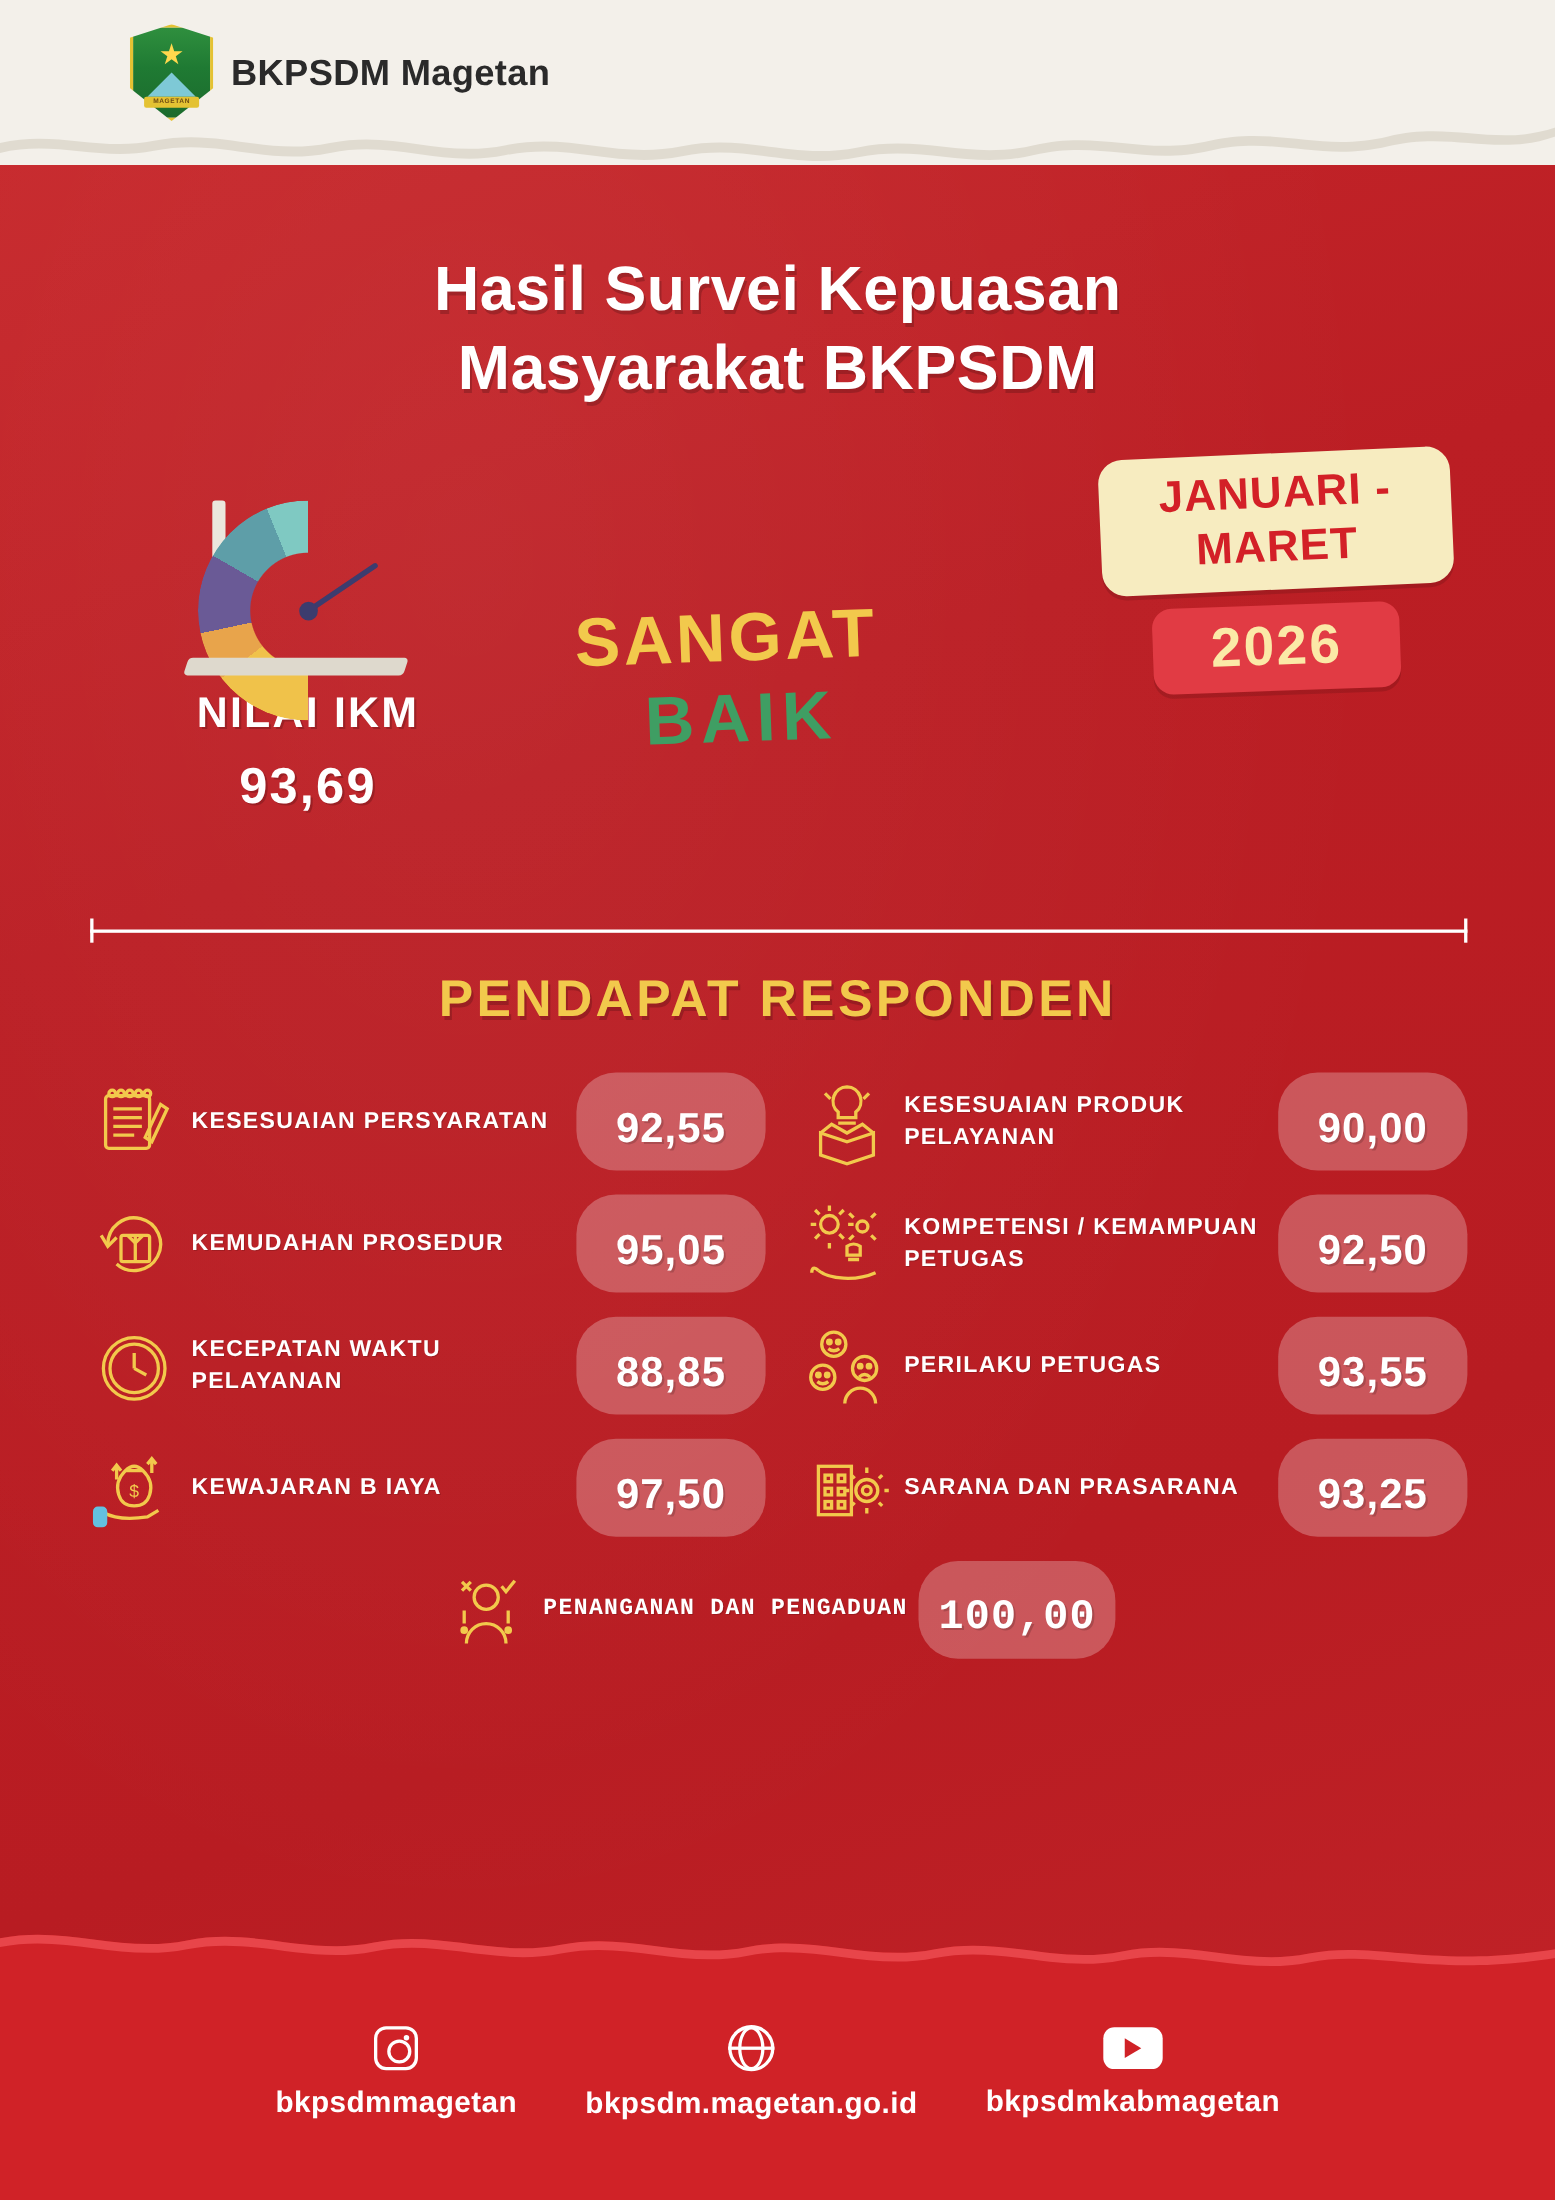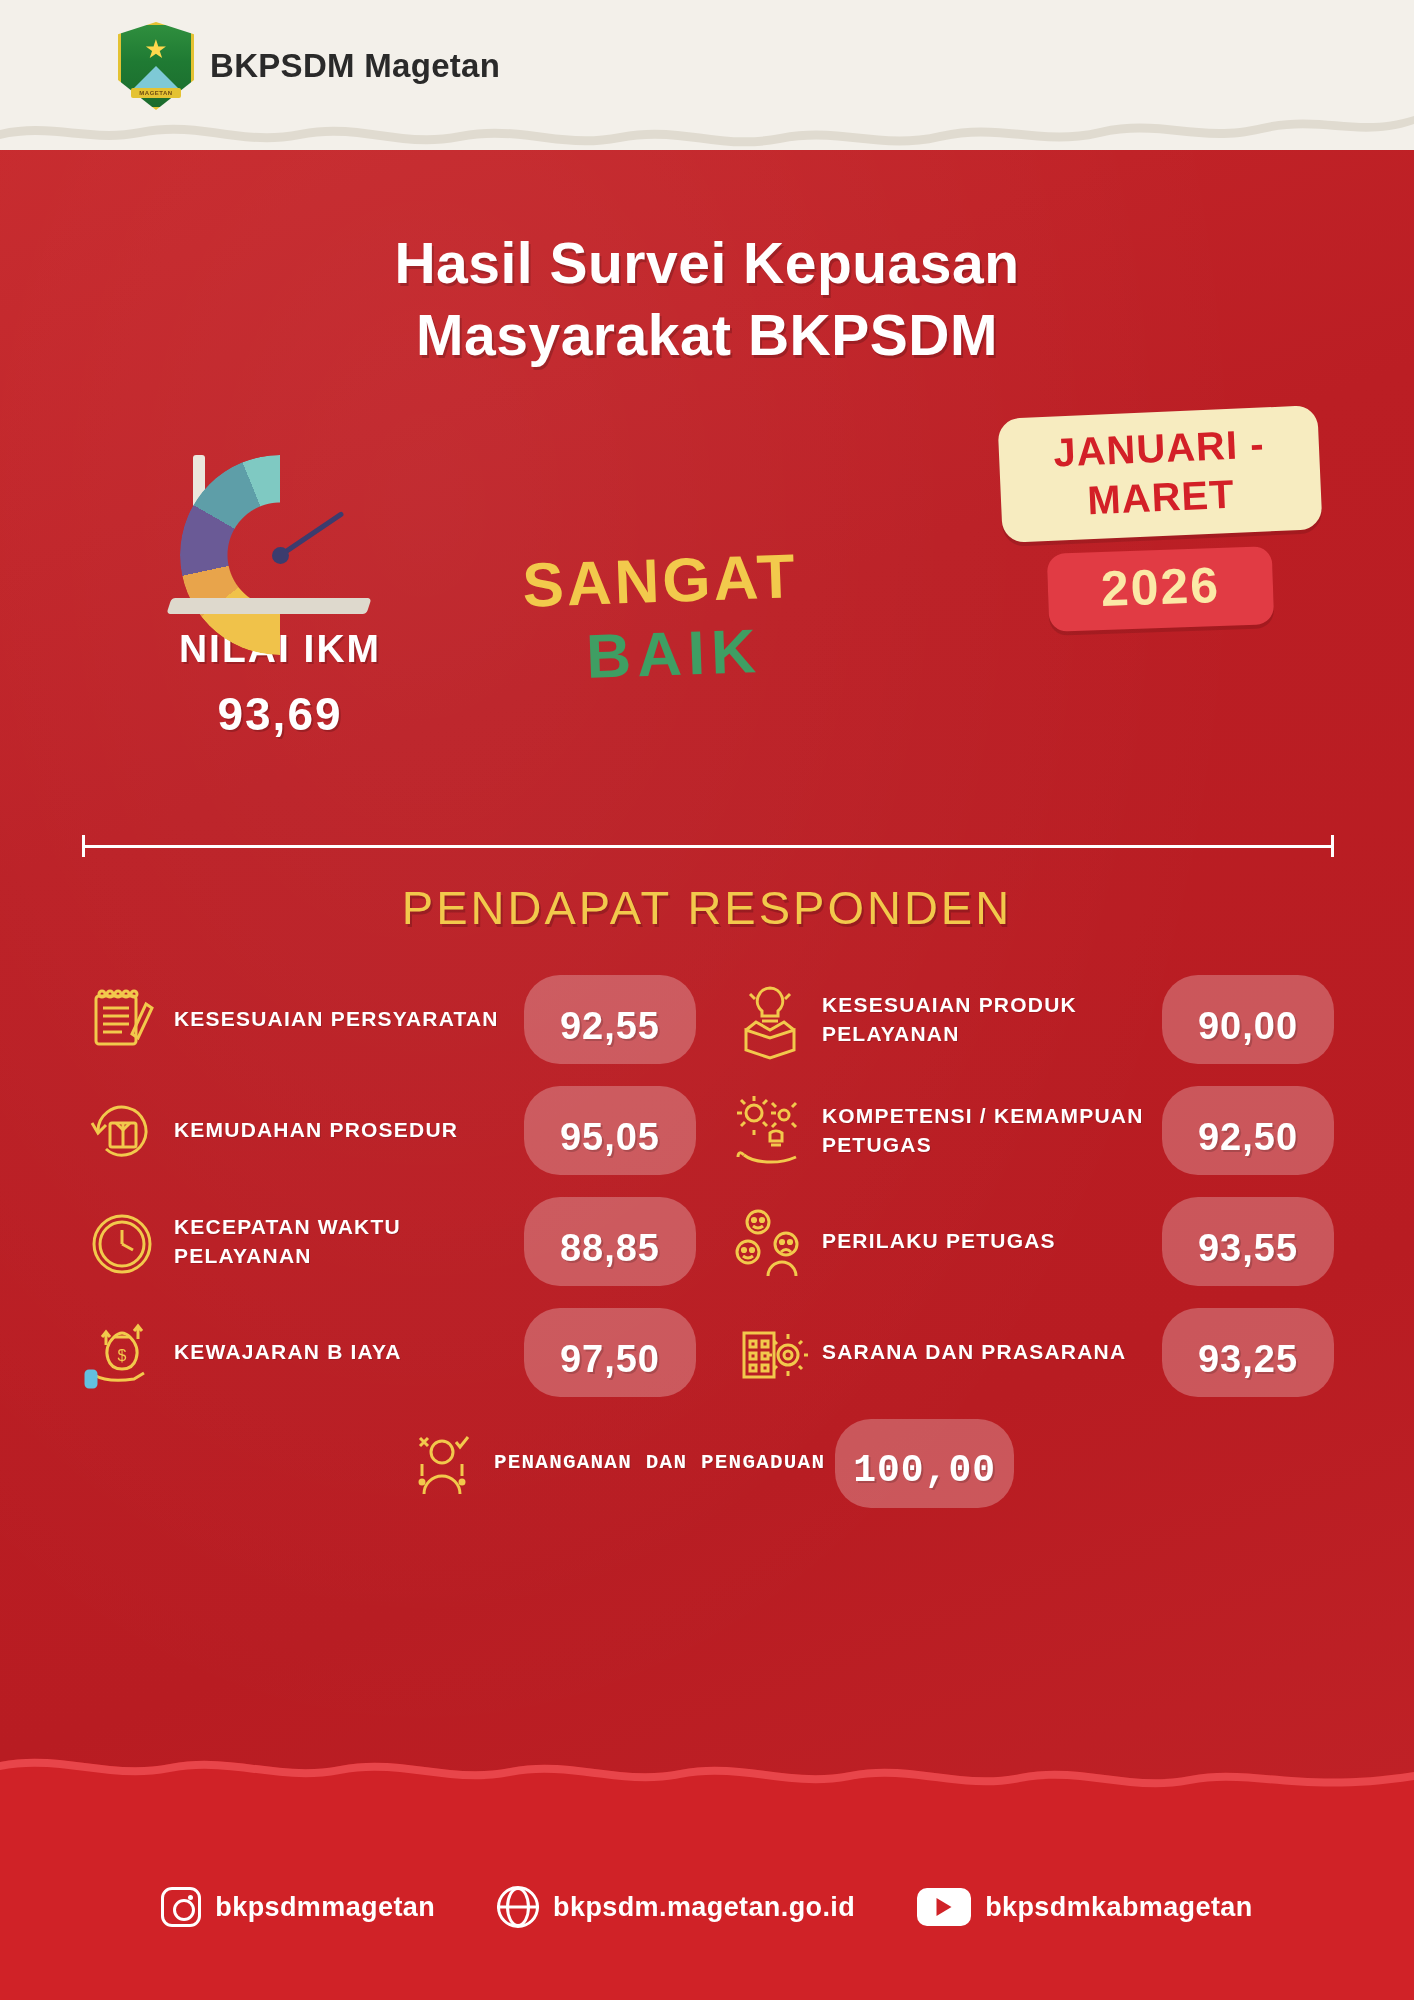--- a/index.html
+++ b/index.html
@@ -136,21 +136,21 @@
   
   .divider { position: absolute; top: 835px; left: 82px; width: 1252px; height: 22px; z-index: 5; }
   .divider .line { position: absolute; top: 10px; left: 0; width: 100%; height: 3px; background: #fff; }
   .divider .cap { position: absolute; top: 0; width: 3px; height: 22px; background: #fff; }
   .divider .cap.l { left: 0; }
   .divider .cap.r { right: 0; }
 
   
   .section-title {
     position: absolute; top: 880px; left: 0; width: 1414px; text-align: center;
-    font-size: 47px; font-weight: normal; color: #f2c94c; letter-spacing: 3px;
+    font-size: 47px; font-weight: bold; color: #f2c94c; letter-spacing: 3px;
     text-shadow: 2px 3px 0 rgba(0,0,0,.18); z-index: 5;
   }
 
   
   .grid {
     position: absolute; top: 975px; left: 80px; width: 1260px; z-index: 5;
   }
   .row { display: flex; width: 100%; margin-bottom: 22px; gap: 16px; }
   .col { width: 50%; display: flex; align-items: center; gap: 10px; padding-right: 6px; }
   .col.right { padding-left: 10px; }
@@ -173,21 +173,21 @@
   
   .bottom-band {
     position: absolute; bottom: 0; left: 0; width: 1414px; height: 216px;
     background: #d02227; z-index: 3;
   }
   .bottom-tear { position: absolute; bottom: 200px; left: 0; width: 1414px; height: 90px; z-index: 4; }
   .socials {
     position: absolute; bottom: 72px; left: 0; width: 1414px;
     display: flex; justify-content: center; align-items: center; gap: 62px; z-index: 6;
   }
-  .soc { display: flex; align-items: center; gap: 14px; }
+  .soc { display: flex; align-items: center; gap: 14px; flex-direction: column; }
   .soc .t { font-size: 27px; font-weight: bold; color: #fff; letter-spacing: .4px; }
   .ig-icon { width: 40px; height: 40px; border: 3px solid #fff; border-radius: 11px; position: relative; }
   .ig-icon::before { content:""; position: absolute; top: 9px; left: 9px; width: 16px; height: 16px; border: 3px solid #fff; border-radius: 50%; }
   .ig-icon::after { content:""; position: absolute; top: 5px; right: 5px; width: 5px; height: 5px; background: #fff; border-radius: 50%; }
   .web-icon { width: 42px; height: 42px; border: 3px solid #fff; border-radius: 50%; position: relative; }
   .web-icon::before { content:""; position: absolute; top: 50%; left: -3px; right: -3px; height: 3px; background: #fff; transform: translateY(-50%); }
   .web-icon::after { content:""; position: absolute; top: -2px; bottom: -2px; left: 50%; width: 18px; border: 3px solid #fff; border-radius: 50%; transform: translateX(-50%); }
   .yt-icon { width: 54px; height: 38px; background: #fff; border-radius: 10px; position: relative; }
   .yt-icon::after {
     content:""; position: absolute; top: 50%; left: 50%; transform: translate(-50%,-50%);

